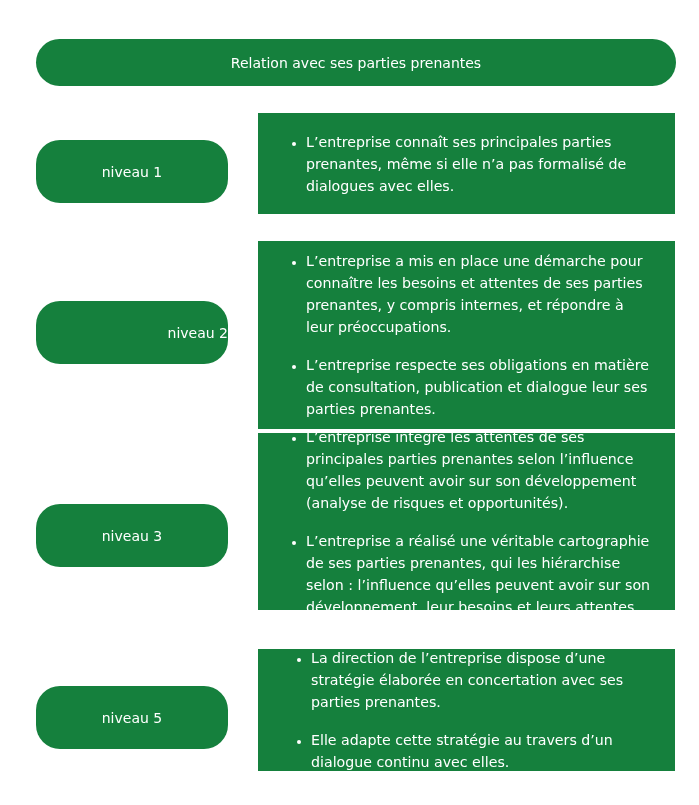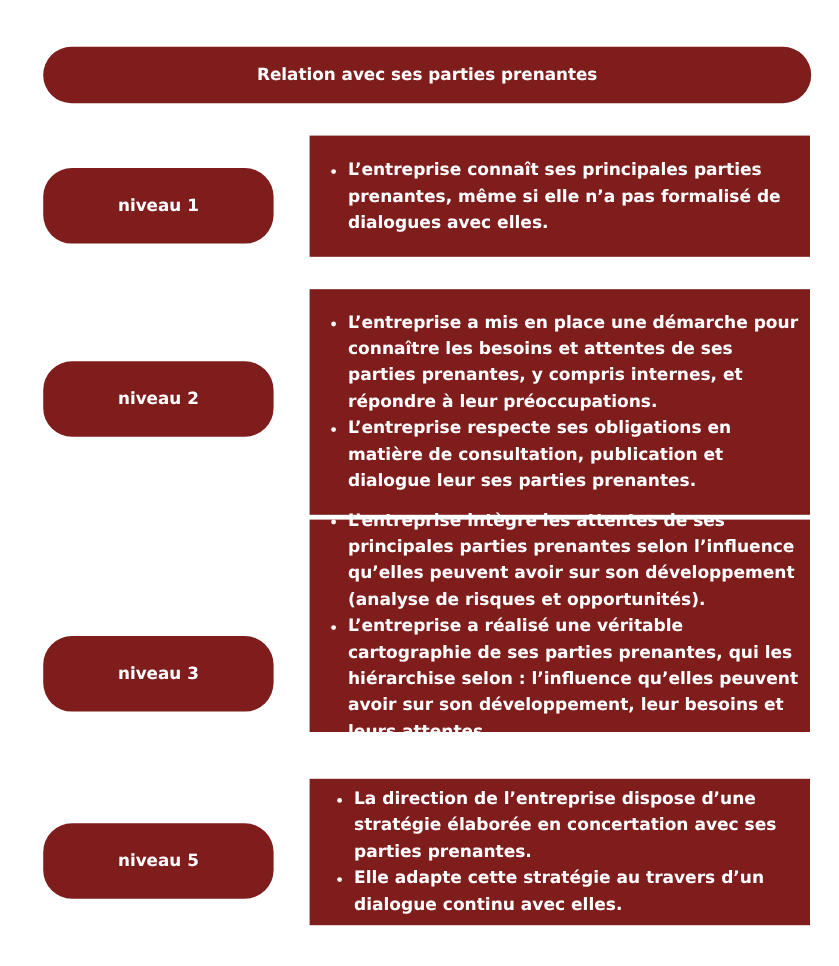--- a/index.html
+++ b/index.html
@@ -1,57 +1,57 @@
 <!DOCTYPE html>
 <html><head>
 <meta charset="utf-8">
 <style>
   html, body { margin:0; padding:0; background:#ffffff; }
   body { width:699px; height:805px; position:relative; overflow:hidden;
          font-family:"DejaVu Sans", "Liberation Sans", sans-serif; }
-  .purple { background:#7f1d1d; color:#ffffff;font-weight:bold; }
+  .purple { background:#15803d; color:#ffffff; }
   .header { position:absolute; left:36px; top:39px; width:640px; height:47px;
             border-radius:24px; display:flex; align-items:center; justify-content:center;
             font-size:14px; }
   .pill { position:absolute; left:36px; width:192px; height:63px; border-radius:24px;
           display:flex; align-items:center; justify-content:center; font-size:14px; }
   .box { position:absolute; left:258px; width:417px; box-sizing:border-box;
          padding:0 6px 0 10px; font-size:14.2px; line-height:22px;
          display:flex; flex-direction:column; justify-content:center; }
   .box ul { margin:0; padding:0 0 0 22px; }
-  .box li { margin:0; padding:0; }
+  .box li { margin:16px; padding:0; }
   .box li::marker { font-size:12px; }
 </style>
 </head>
 <body>
 
 <div class="header purple">
   <span>Relation avec ses parties prenantes</span>
 </div>
 
 <div class="pill purple" style="top:140px;">
   <span>niveau 1</span>
 </div>
 <div class="box purple" style="top:113px;height:101px;">
   <ul>
     <li>L’entreprise connaît ses principales parties prenantes, même si elle n’a pas formalisé de dialogues avec elles.</li>
   </ul>
 </div>
 
-<div class="pill purple" style="top:301px;">
+<div class="pill purple" style="top:301px;justify-content:flex-end;">
   <span>niveau 2</span>
 </div>
 <div class="box purple" style="top:241px;height:188px;">
   <ul>
     <li>L’entreprise a mis en place une démarche pour connaître les besoins et attentes de ses parties prenantes, y compris internes, et répondre à leur préoccupations.</li>
     <li>L’entreprise respecte ses obligations en matière de consultation, publication et dialogue leur ses parties prenantes.</li>
   </ul>
 </div>
 
-<div class="pill purple" style="top:530px;">
+<div class="pill purple" style="top:504px;">
   <span>niveau 3</span>
 </div>
 <div class="box purple" style="top:433px;height:177px;">
   <ul>
     <li>L’entreprise intègre les attentes de ses principales parties prenantes selon l’influence qu’elles peuvent avoir sur son développement (analyse de risques et opportunités).</li>
     <li>L’entreprise a réalisé une véritable cartographie de ses parties prenantes, qui les hiérarchise selon : l’influence qu’elles peuvent avoir sur son développement, leur besoins et leurs attentes.</li>
   </ul>
 </div>
 
 <div class="pill purple" style="top:686px;">

